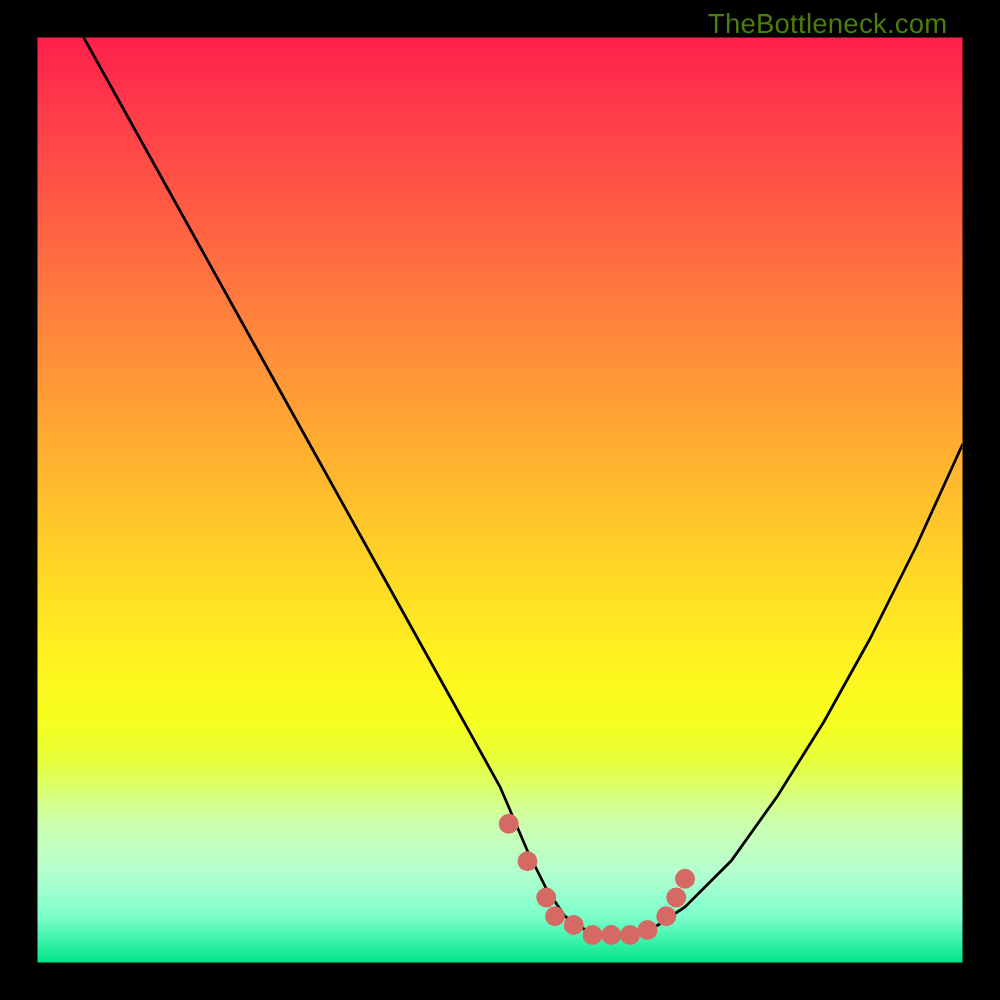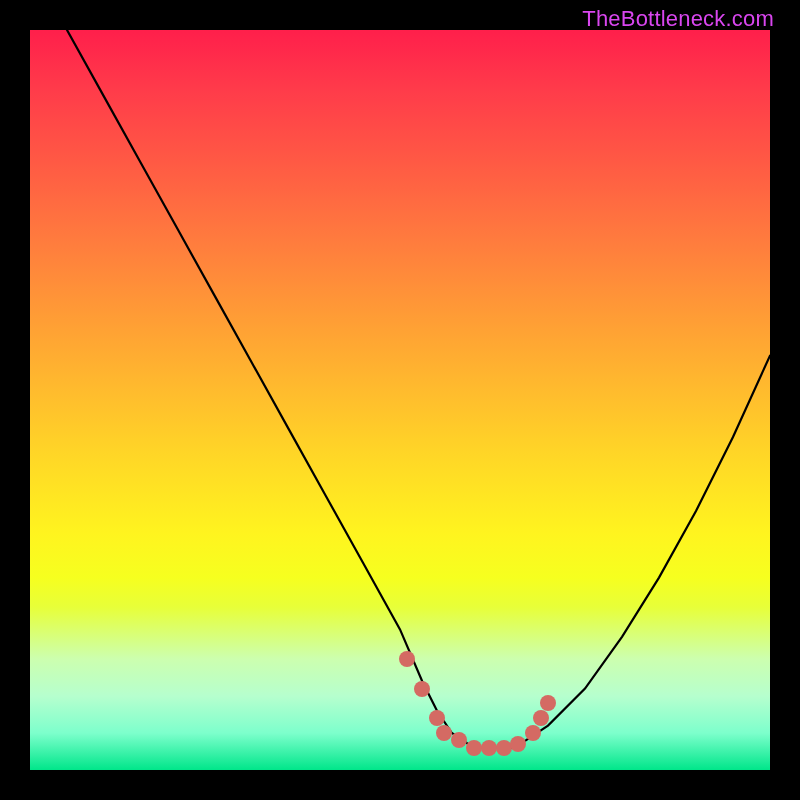--- a/index.html
+++ b/index.html
@@ -37,22 +37,22 @@
       #e7ff39 78%,
       #ccffaf 85%,
       #b6ffce 90%,
       #7dffcc 95%,
       #00e68a 100%
     );
   }
   .watermark {
     position: absolute;
     top: 6px;
-    right: 26px;
-    color: #d946ef;
+    right: 42px;
+    color: #4d7c0f;
     font-size: 22px;
     letter-spacing: 0.2px;
     user-select: none;
   }
   svg.curve {
     position: absolute;
     left: 0;
     top: 0;
     width: 740px;
     height: 740px;

